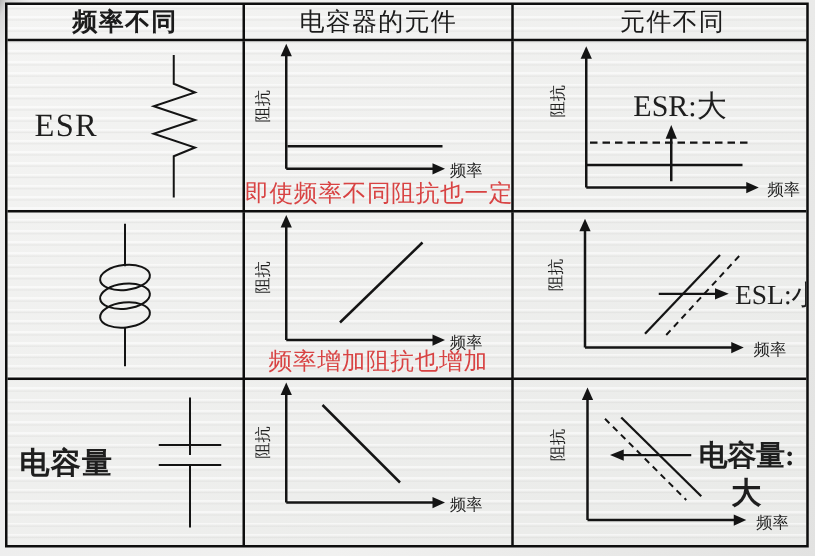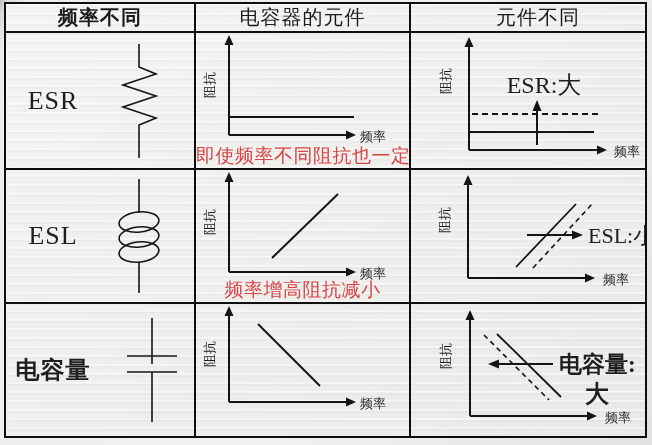--- a/index.html
+++ b/index.html
@@ -96,41 +96,40 @@
         <text class="ax-label" x="183" y="123">频率</text>
         <line class="stroke" stroke-width="2" x1="38" y1="99" x2="163" y2="99"></line>
         <line class="stroke" stroke-width="1.8" stroke-dasharray="6 4" x1="41" y1="81" x2="168" y2="81"></line>
         <line class="stroke" stroke-width="2" x1="106" y1="112" x2="106" y2="76"></line>
         <polygon class="fill" points="106,67 101.5,78 110.5,78"></polygon>
         <text x="113" y="60" text-anchor="middle" font-size="24">ESR:大</text>
       </svg>
     </div>
 
     <div class="cell comp-cell">
-      <span class="comp-label">ESL</span>
       <svg width="66" height="122" viewBox="0 0 66 122">
         <line class="stroke" stroke-width="1.6" x1="33" y1="4" x2="33" y2="38"></line>
         <ellipse class="stroke" stroke-width="1.6" cx="33" cy="47" rx="20" ry="10" transform="rotate(-6 33 47)"></ellipse>
         <ellipse class="stroke" stroke-width="1.6" cx="33" cy="62" rx="20" ry="10" transform="rotate(-6 33 62)"></ellipse>
         <ellipse class="stroke" stroke-width="1.6" cx="33" cy="77" rx="20" ry="10" transform="rotate(-6 33 77)"></ellipse>
         <line class="stroke" stroke-width="1.6" x1="33" y1="87" x2="33" y2="118"></line>
       </svg>
     </div>
 
     <div class="cell plot-cell">
       <svg width="213" height="112" viewBox="0 0 213 112">
         <line class="stroke" stroke-width="2" x1="33" y1="102" x2="33" y2="10"></line>
         <polygon class="fill" points="33,2 28.5,12 37.5,12"></polygon>
         <line class="stroke" stroke-width="2" x1="33" y1="102" x2="151" y2="102"></line>
         <polygon class="fill" points="160,102 150,97.5 150,106.5"></polygon>
         <text class="ax-label" transform="rotate(-90 18 52)" x="18" y="52" text-anchor="middle">阻抗</text>
         <text class="ax-label" x="164" y="108">频率</text>
         <line class="stroke" stroke-width="2" x1="76" y1="88" x2="142" y2="24"></line>
       </svg>
-      <div class="red-caption">频率增高阻抗减小</div>
+      <div class="red-caption">频率增加阻抗也增加</div>
     </div>
 
     <div class="cell plot-cell last-col">
       <svg width="235" height="131" viewBox="0 0 235 131">
         <line class="stroke" stroke-width="2" x1="37" y1="108" x2="37" y2="13"></line>
         <polygon class="fill" points="37,5 32.5,15 41.5,15"></polygon>
         <line class="stroke" stroke-width="2" x1="37" y1="108" x2="155" y2="108"></line>
         <polygon class="fill" points="164,108 154,103.5 154,112.5"></polygon>
         <text class="ax-label" transform="rotate(-90 18 50)" x="18" y="50" text-anchor="middle">阻抗</text>
         <text class="ax-label" x="172" y="114">频率</text>

